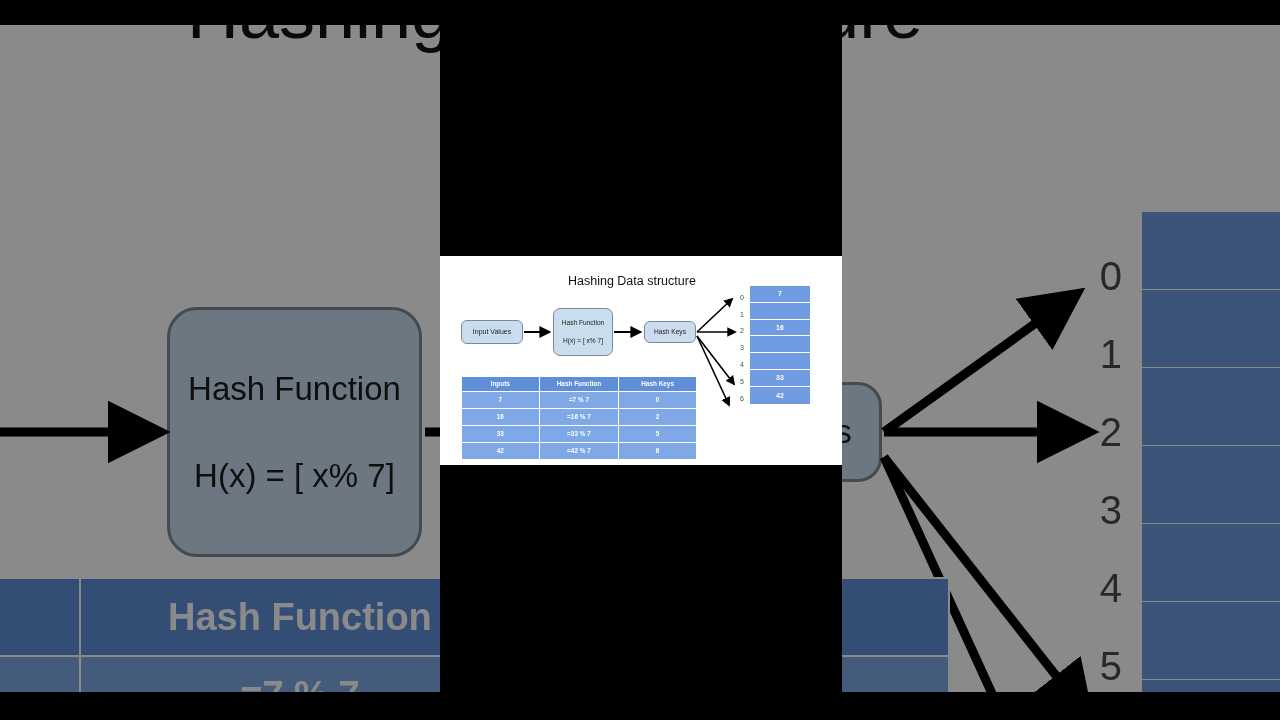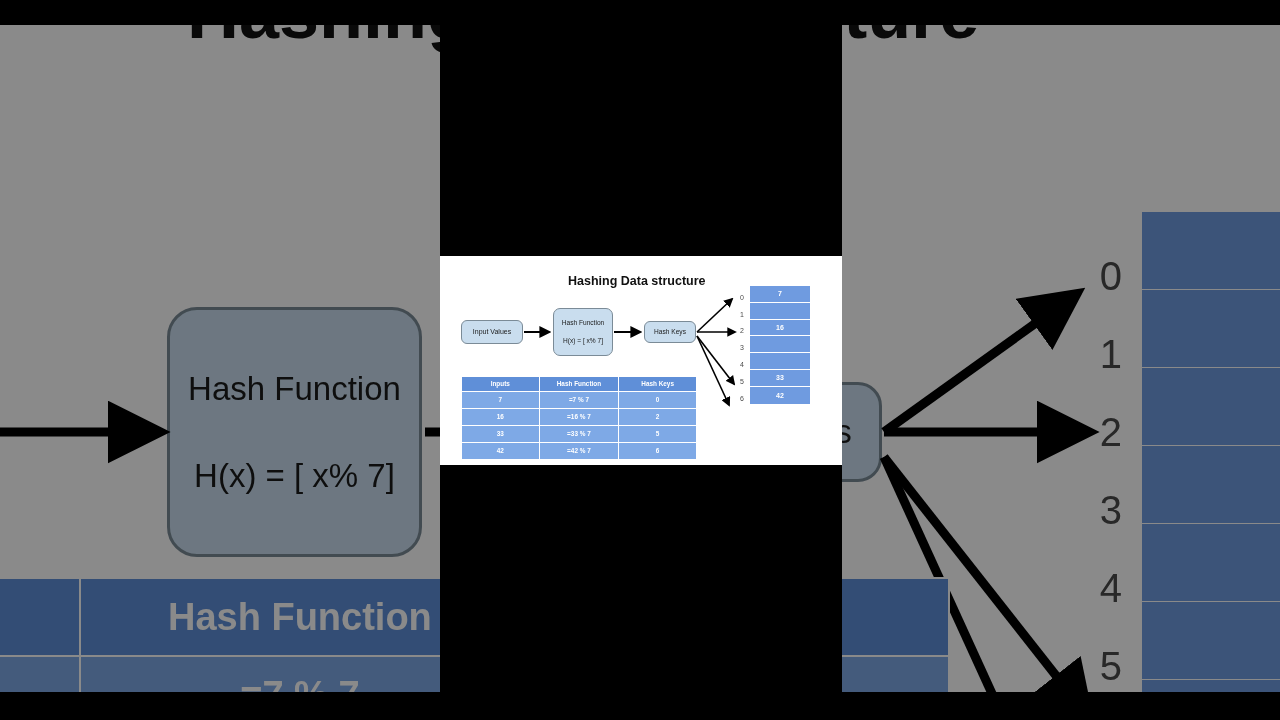--- a/index.html
+++ b/index.html
@@ -28,21 +28,21 @@
     position:absolute; left:0; top:25px; width:1280px; height:667px;
     background:rgba(0,0,0,0.46);
     pointer-events:none;
   }
 
   
   .art { position:absolute; background:#ffffff; }
 
   .art-title {
     position:absolute;
-    font-weight:bold;
+    font-weight:normal;
     color:#111;
     white-space:nowrap;
     padding-left:25px;
   }
 
   .node {
     position:absolute;
     background:#c9ddee;
     border:1px solid #7b8b97;
     border-radius:9px;

